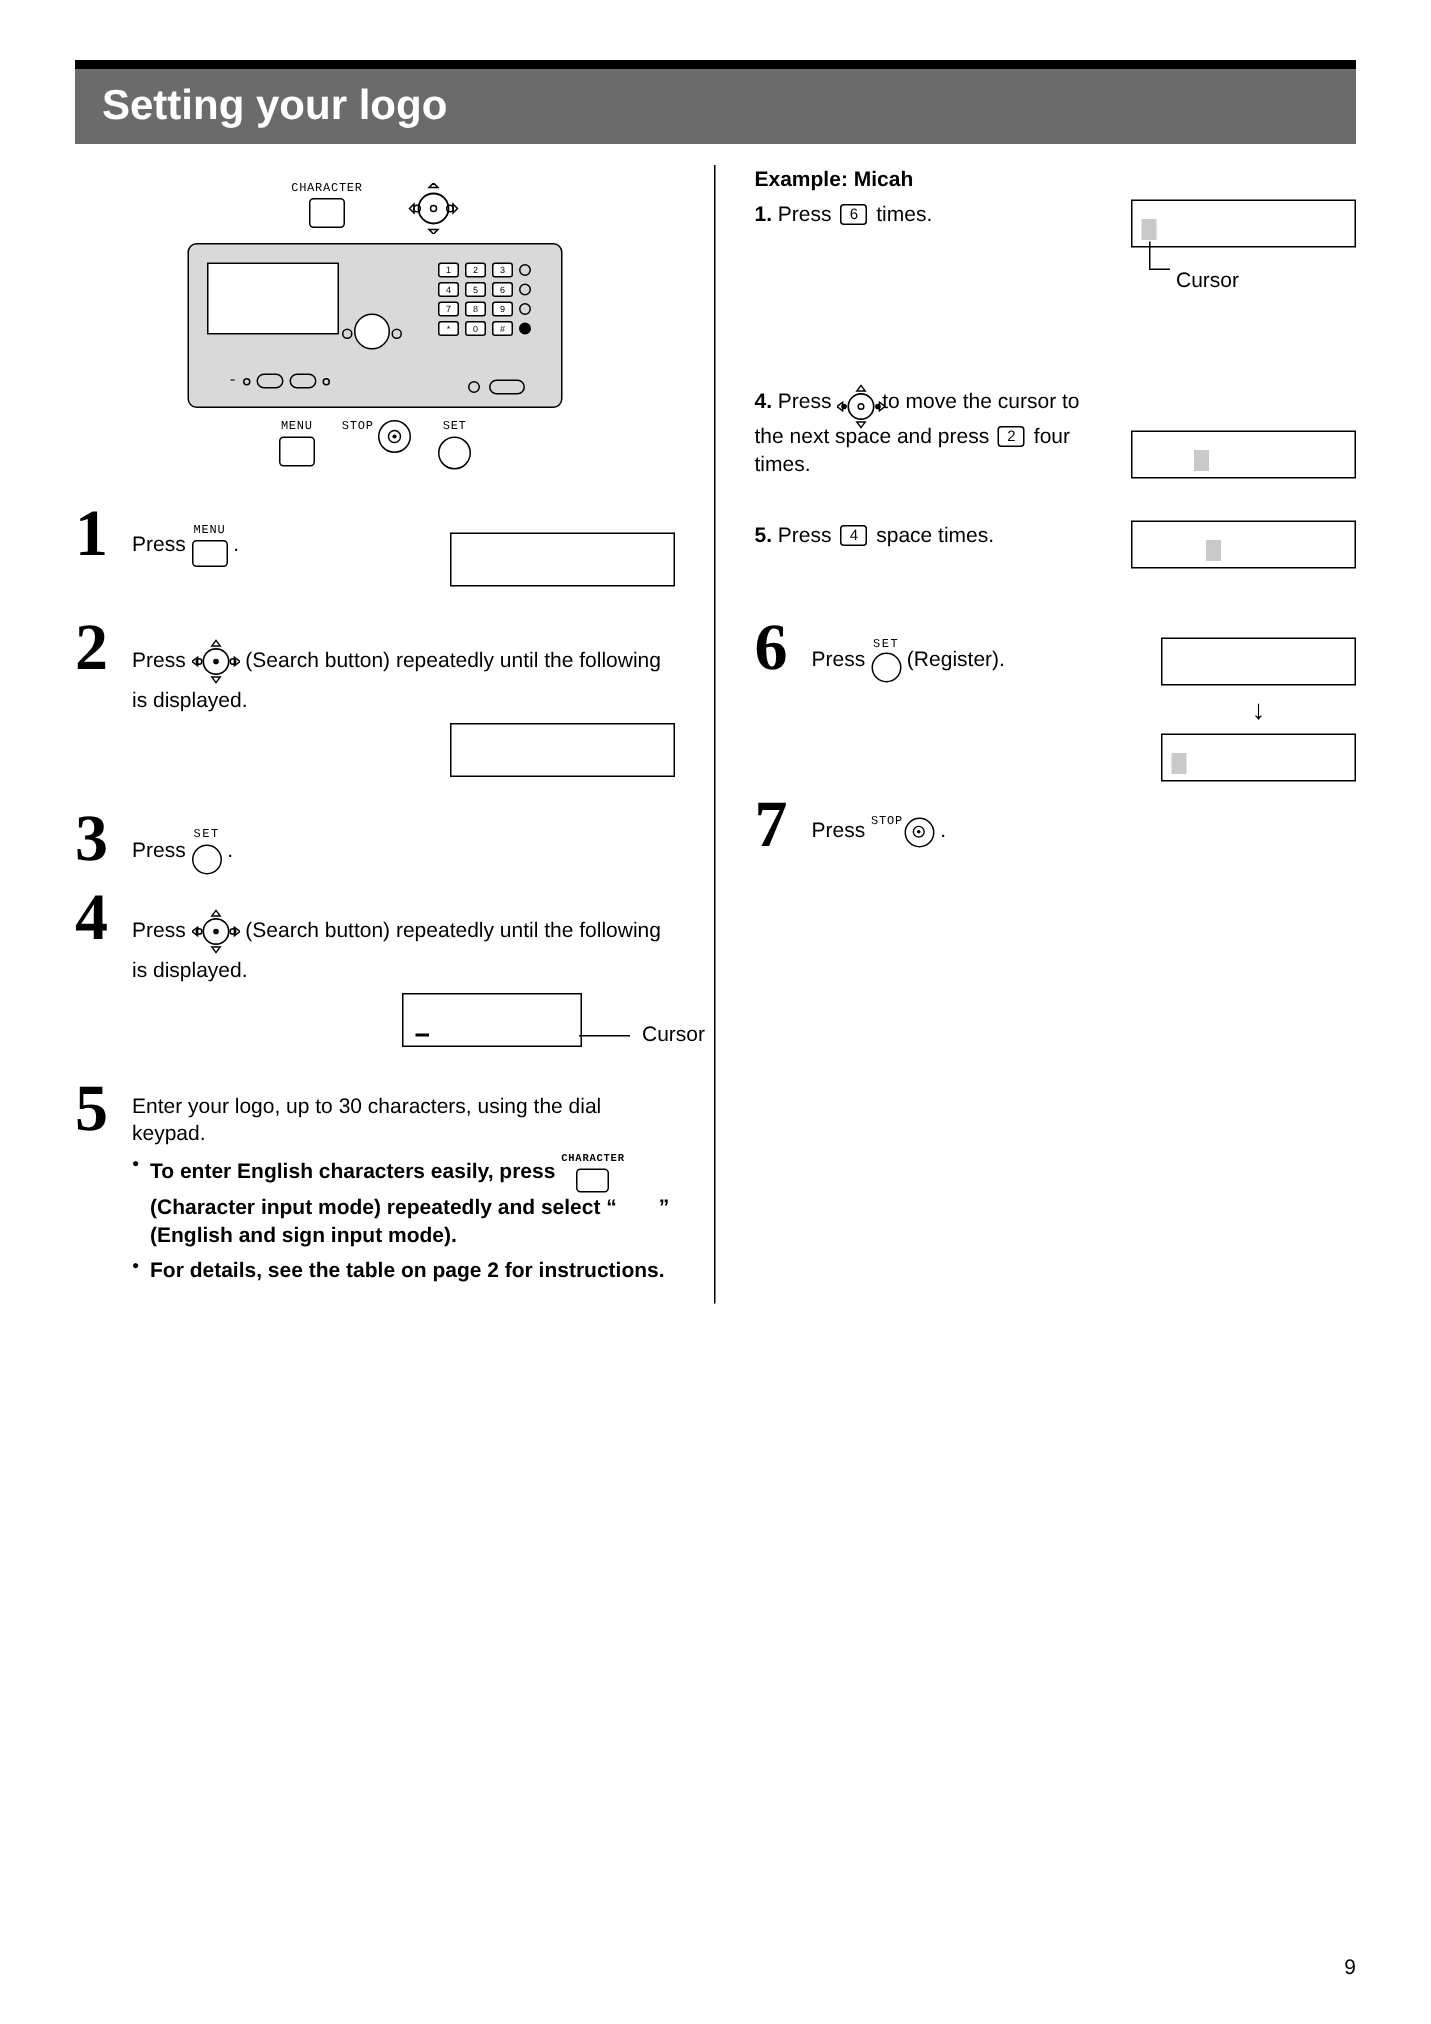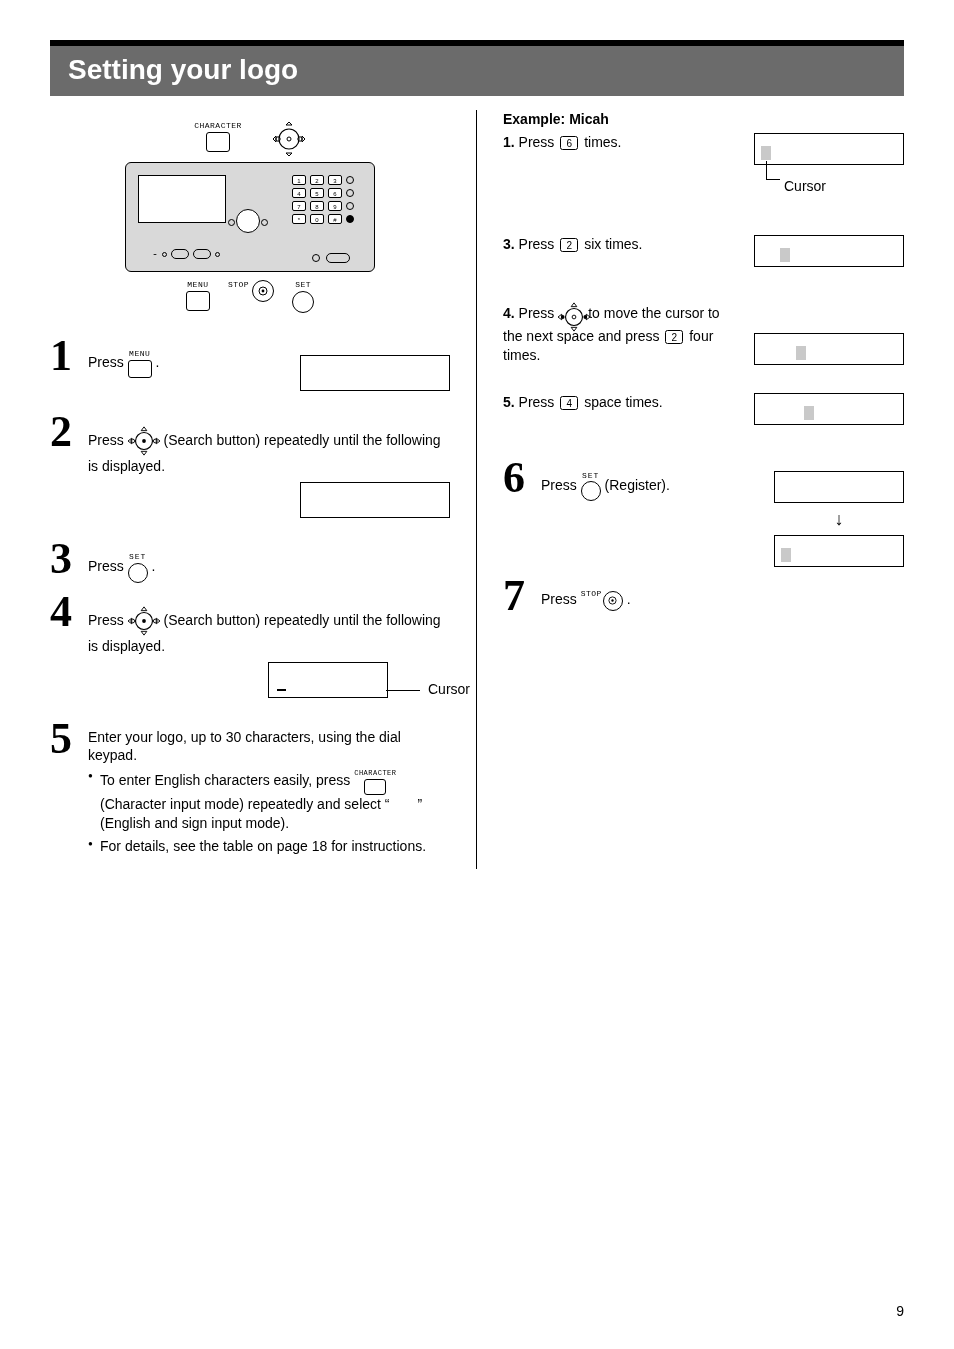--- a/index.html
+++ b/index.html
@@ -271,30 +271,30 @@
           <span class="cline"></span>
           <span class="clabel cursor-label">Cursor</span>
         </div>
       </div>
     </div>
 
     <div class="step">
       <div class="bignum">5</div>
       <div class="stepbody nopad">
         <span>Enter your logo, up to 30 characters, using the dial keypad.</span>
-        <ul class="bullets" style="margin-top:4px;">
+        <ul class="bullets" style="margin-top:4px;font-weight:bold;">
           <li>
             <span>To enter English characters easily, press</span>
             <span class="char-icon inline-icon">
               <span>CHARACTER</span>
               <span class="box"></span>
             </span>
             <span>(Character input mode) repeatedly and select “　　” (English and sign input mode).</span>
           </li>
-          <li>For details, see the table on page 18 for instructions.</li>
+          <li>For details, see the table on page 2 for instructions.</li>
         </ul>
       </div>
     </div>
 
   </div>
 
   <div class="col right">
     <div style="font-weight:bold;margin-bottom:4px;">Example: Micah</div>
 
     <div class="row">
@@ -314,32 +314,20 @@
           <span class="cursor-label" style="margin-left:10px;">Cursor</span>
         </div>
       </div>
     </div>
 
     <div style="height:30px;"></div>
 
 
     <div style="height:26px;"></div>
 
-    <div class="row">
-      <div class="extext">
-        <b>3.</b>
-        <span>Press</span>
-        <span class="numkey">2</span>
-        <span>six times.</span>
-      </div>
-      <div class="disp-box small">
-          <span>&nbsp;&nbsp;&nbsp;&nbsp;&nbsp;</span>
-          <span class="cur"></span>
-        </div>
-    </div>
 
     <div style="height:20px;"></div>
 
     <div class="row" style="align-items:flex-end;">
       <div class="extext">
         <b>4.</b>
         <span>Press</span>
         <span class="search-icon inline-icon" style="width:26px;height:26px;">
           <svg viewBox="0 0 34 34">
             <circle cx="17" cy="17" r="9" fill="none" stroke="#000" stroke-width="1.2"></circle>

